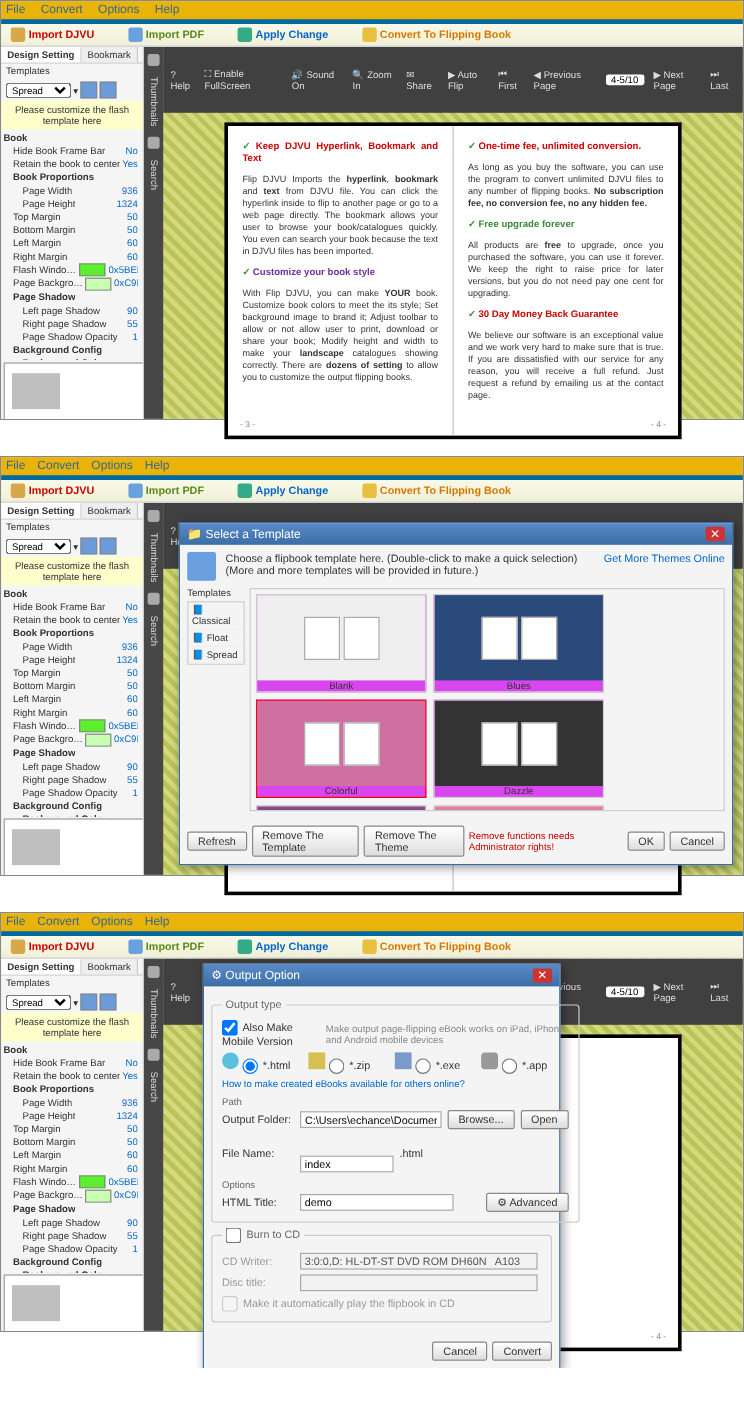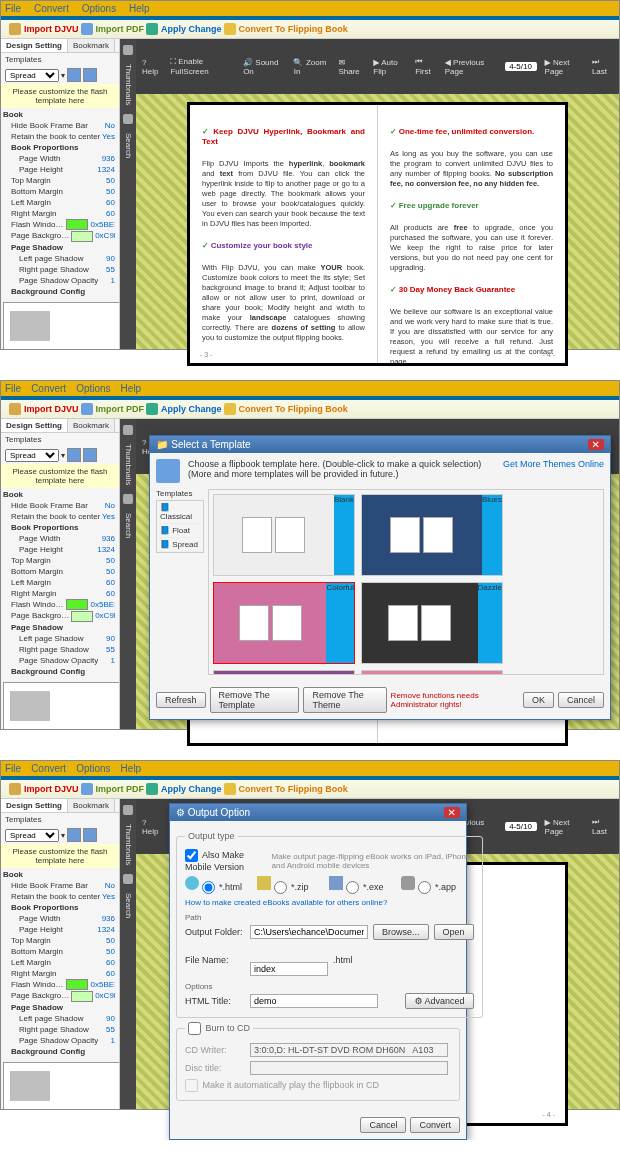--- a/index.html
+++ b/index.html
@@ -1,19 +1,19 @@
 <!DOCTYPE html>
 <html><head>
 <meta charset="utf-8">
 <style>
 body{margin:0;font:9px Tahoma,sans-serif;background:#fff;color:#333}
 .shot{border:1px solid #888;margin:0 0 30px 0;width:618px;position:relative;background:#e8e8e8}
 .menubar{background:#eab308;border-bottom:4px solid #0369a1;padding:2px 4px;font-size:10px}
 .menubar span{margin-right:10px;color:#369;cursor:pointer}
-.toolbar{background:linear-gradient(#f9f9e8,#f0f0d8);border-bottom:1px solid #ccc;padding:3px 8px;display:flex;gap:2px;align-items:center}
+.toolbar{background:linear-gradient(#f9f9e8,#f0f0d8);border-bottom:1px solid #ccc;padding:3px 8px;display:flex;gap:28px;align-items:center}
 .tbtn{display:flex;align-items:center;gap:3px;cursor:pointer}
 .ico{width:12px;height:12px;border-radius:2px;display:inline-block}
 .txt-red{color:#c00}.txt-grn{color:#5a8a1a}.txt-blu{color:#06c}.txt-org{color:#d97800}
 .main{display:flex;height:310px}
 .sidebar{width:118px;background:#f5f5f5;border-right:1px solid #ccc;font-size:8px;overflow:hidden}
 .tabs{display:flex;border-bottom:1px solid #ccc}
 .tab{padding:2px 5px;background:#eee;border-right:1px solid #ccc;cursor:pointer}
 .tab.act{background:#fff;font-weight:bold}
 .tmplbl{padding:2px 4px}
 .spread{display:flex;gap:2px;padding:2px 4px;align-items:center}
@@ -34,31 +34,31 @@
 .vtab div{writing-mode:vertical-rl;color:#ddd;font-size:8px;padding:3px 0;cursor:pointer}
 .vicon{width:10px;height:10px;background:#aaa;border-radius:2px}
 .viewer{flex:1;display:flex;flex-direction:column}
 .vbar{background:#404040;color:#ddd;font-size:8px;display:flex;align-items:center;padding:18px 6px;gap:8px}
 .vbar .r{margin-left:auto;display:flex;gap:8px;align-items:center}
 .pgnum{background:#fff;color:#000;padding:0 4px;border-radius:2px;width:28px;text-align:center}
 .book{flex:1;display:flex;justify-content:center;align-items:center;padding:8px 12px}
 .pages{display:flex;background:#000;padding:3px;height:258px}
 .page{width:163px;background:#fff;padding:10px 12px;font-size:7.5px;line-height:10px;text-align:justify;overflow:hidden;position:relative}
 .page.l{border-right:1px solid #ccc}
-.page h4{font-size:8px;margin:12px 0}
+.page h4{font-size:8px;margin:2px 0}
 .check{color:#3a8a3a;font-weight:bold;margin-right:2px}
 .red{color:#c00;font-weight:bold}
 .pnum{position:absolute;bottom:3px;font-size:7px;color:#888}
 .pnum.l{left:10px}.pnum.r{right:10px}
 .modal{position:absolute;background:#f4f4f4;border:1px solid #3a6ea5;box-shadow:2px 2px 8px rgba(0,0,0,0.4);z-index:10}
 .mtitle{background:linear-gradient(#5a8ac8,#3a6ea5);color:#fff;padding:3px 6px;font-size:10px;display:flex;justify-content:space-between;align-items:center}
 .mclose{background:#c33;color:#fff;padding:0 4px;cursor:pointer;border-radius:2px}
 .mbody{padding:6px;font-size:9px}
 .tplgrid{display:flex;flex-wrap:wrap;gap:6px;padding:4px;max-height:176px;overflow:auto}
-.tplitem{width:140px;height:80px;border:1px solid #ccc;background:#0ea5e9;text-align:center;font-size:8px;cursor:pointer;display:flex;flex-direction:row}
+.tplitem{width:140px;height:80px;border:1px solid #ccc;background:#d946ef;text-align:center;font-size:8px;cursor:pointer;display:flex;flex-direction:column}
 .tplimg{flex:1;background:#eee;display:flex;align-items:center;justify-content:center;gap:3px;padding:3px}
 .tplthumb{width:28px;height:34px;background:#fff;border:1px solid #aaa}
 .mbtns{padding:6px;display:flex;gap:4px;align-items:center}
 .btn{background:linear-gradient(#fff,#ddd);border:1px solid #888;padding:2px 8px;font-size:9px;cursor:pointer;border-radius:2px}
 .mbtns .r{margin-left:auto;display:flex;gap:4px}
 .link{color:#06c;cursor:pointer}
 .outgrp{border:1px solid #ccc;padding:6px 8px;margin:4px 0;border-radius:3px}
 .outgrp legend{font-size:9px;color:#666;padding:0 3px}
 .orow{display:flex;align-items:center;gap:5px;padding:2px 0}
 .orow label{width:60px}

